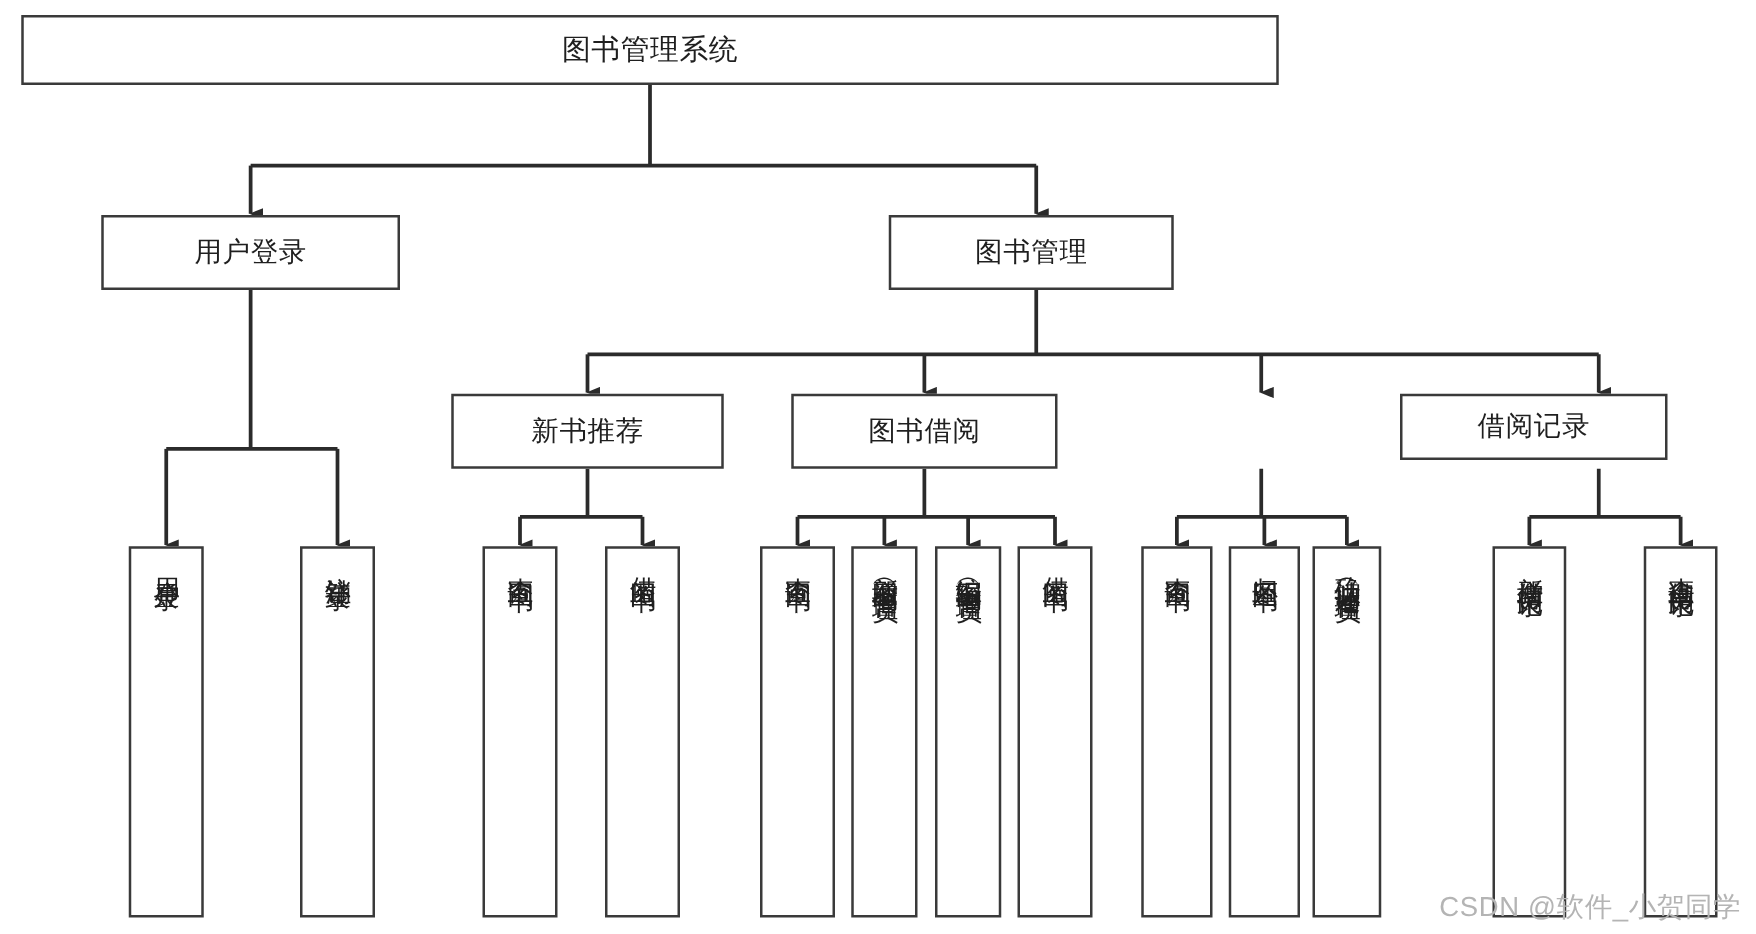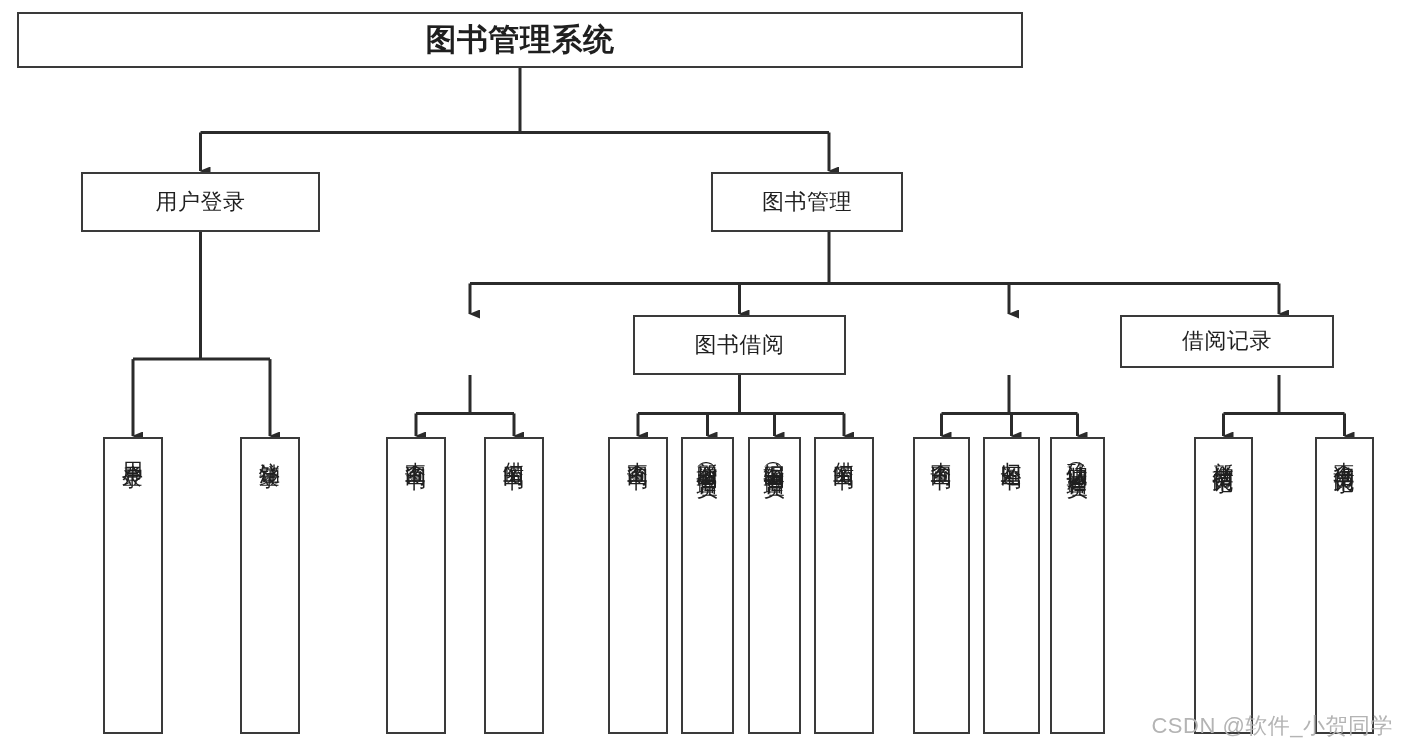--- a/index.html
+++ b/index.html
@@ -38,22 +38,21 @@
     color: #1f1f1f;
     text-align: center;
     line-height: 1.12;
     letter-spacing: 0.5px;
     white-space: pre-wrap;
   }
   .node.horiz .lbl {
     font-size: 22px;
   }
   .node.root .lbl {
-    font-size: 31px;
-    font-weight: bold;
+    font-size: 23px;
   }
   .node.vert {
     align-items: flex-start;
     justify-content: center;
     padding-top: 6px;
   }
   .node.vert .lbl {
     writing-mode: vertical-rl;
     text-orientation: upright;
     font-size: 21px;
@@ -119,22 +118,25 @@
       </g>
   </svg>
 
   <div class="watermark">CSDN @软件_小贺同学</div>
 <div class="node horiz root" style="left: 17px; top: 12px; width: 1006px; height: 56px;">
       <span class="lbl">图书管理系统</span>
     </div>
     <div class="node horiz" style="left: 81px; top: 172px; width: 239px; height: 60px;">
       <span class="lbl">用户登录</span>
     </div>
-    <div class="node horiz" style="left: 711px; top: 172px; width: 192px; height: 60px;">
+    <div class="node horiz" style="left: 711px; top: 172px; width: 228px; height: 60px;">
       <span class="lbl">图书管理</span>
+    </div>
+    <div class="node horiz" style="left: 361px; top: 315px; width: 218px; height: 60px;">
+      <span class="lbl">新书推荐</span>
     </div>
     <div class="node horiz" style="left: 633px; top: 315px; width: 213px; height: 60px; align-items: center;">
       <span class="lbl">图书借阅</span>
     </div>
     <div class="node horiz" style="left: 1120px; top: 315px; width: 214px; height: 53px;">
       <span class="lbl">借阅记录</span>
     </div>
     <div class="node vert" style="left: 103px; top: 437px; width: 60px; height: 297px;">
       <span class="lbl">用户登录</span>
     </div>

